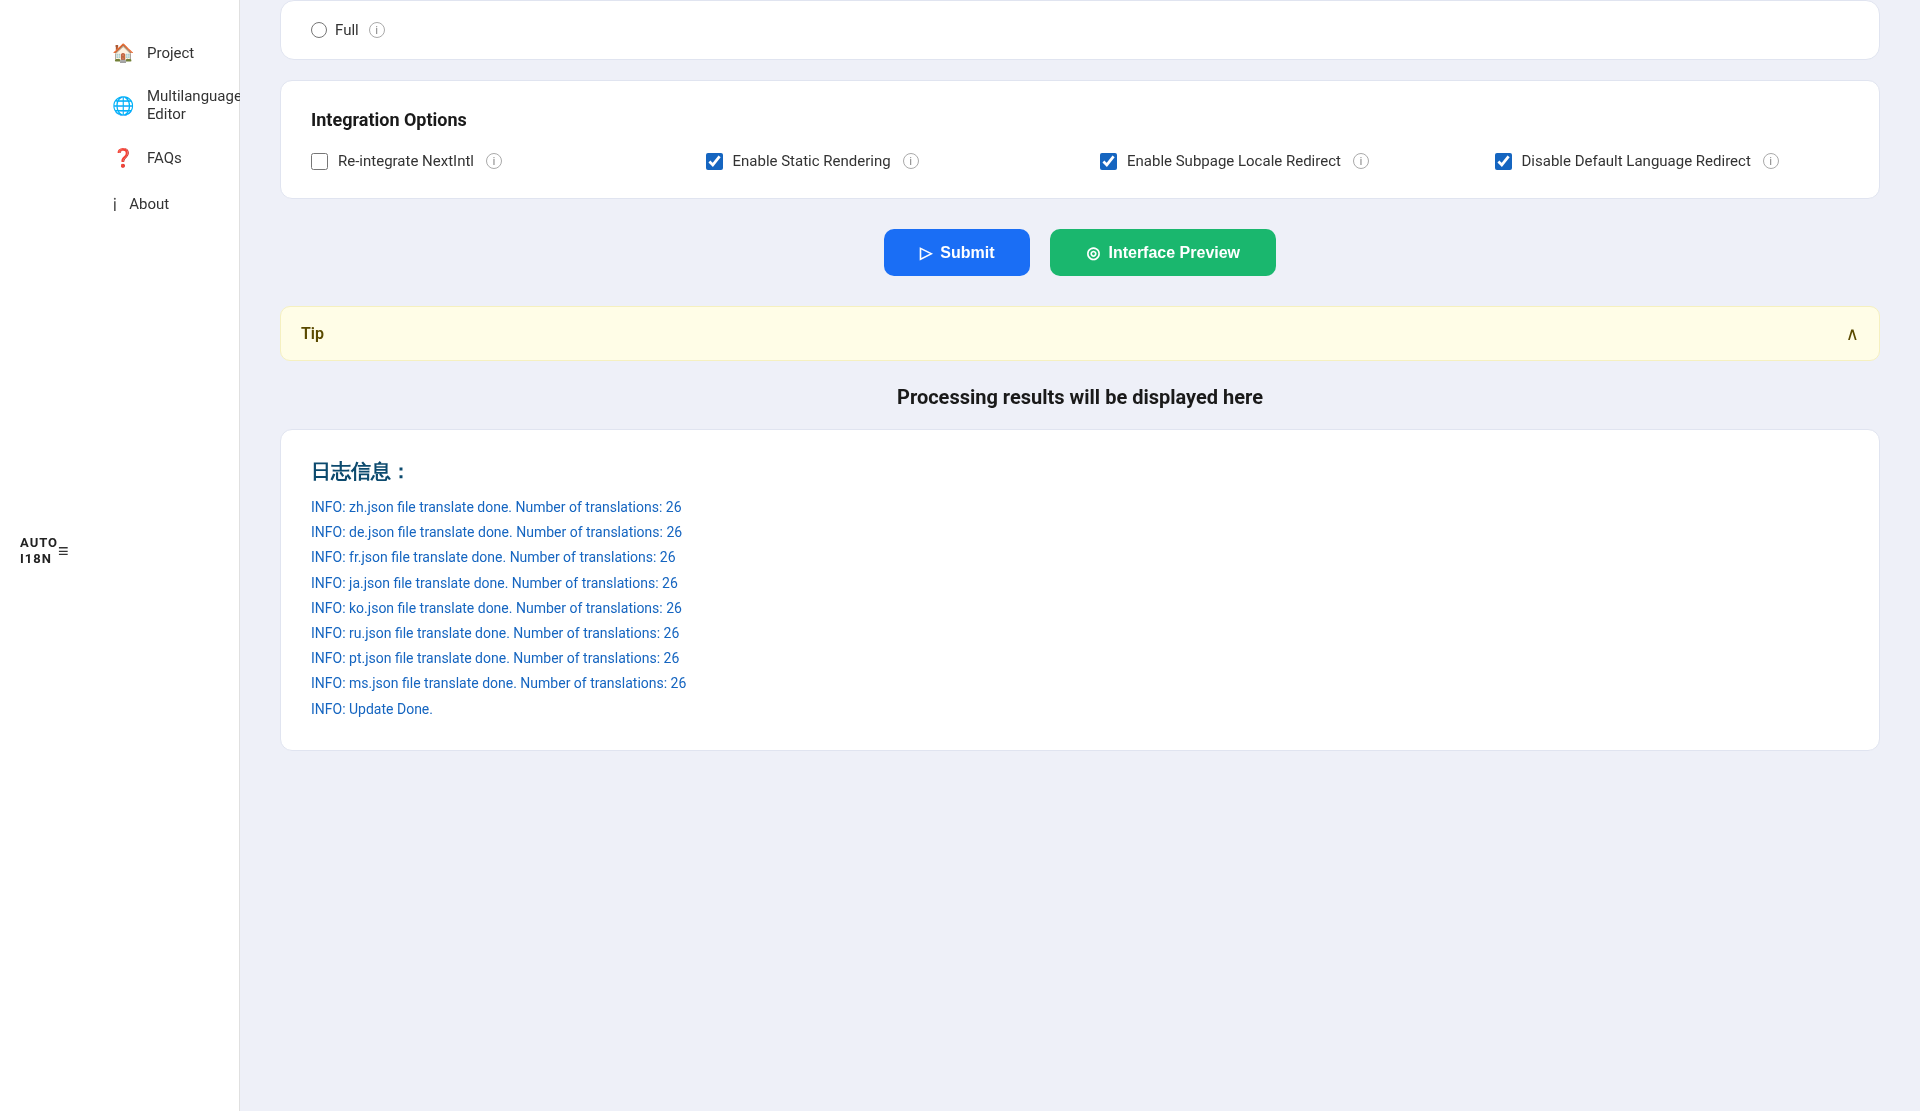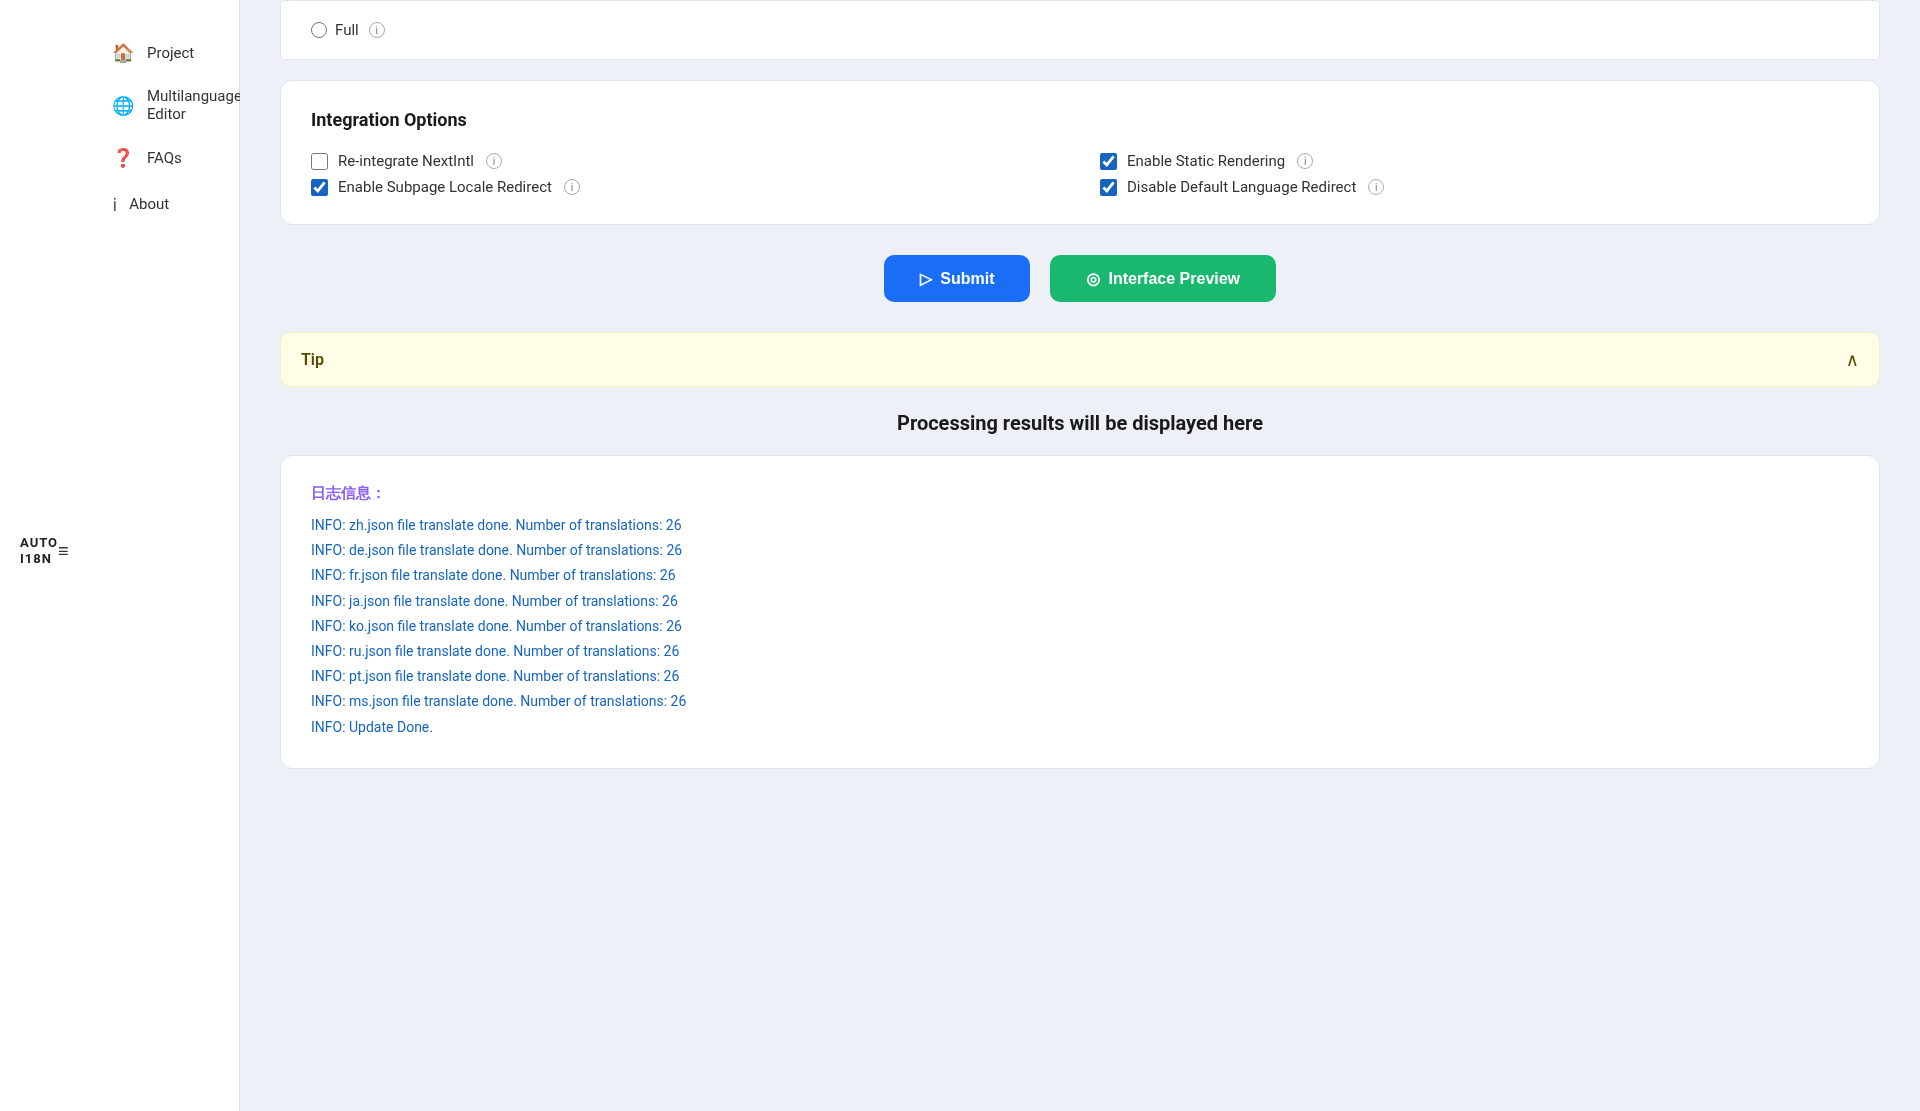--- a/index.html
+++ b/index.html
@@ -65,21 +65,21 @@
     .main-content {
       flex: 1;
       overflow-y: auto;
       padding: 0 40px 40px 40px;
       background: #eef0f8;
     }
 
     
     .top-section {
       background: #fff;
-      border-radius: 4px;
+      border-radius: 14px;
       padding: 20px 30px;
       margin-bottom: 20px;
       display: flex;
       align-items: flex-start;
       gap: 12px;
       border: 1px solid #e0e4f0;
     }
     .radio-option {
       display: flex;
       align-items: center;
@@ -102,22 +102,22 @@
       border: 1px solid #e0e4f0;
     }
     .integration-card h2 {
       font-size: 18px;
       font-weight: 700;
       color: #1a1a1a;
       margin-bottom: 22px;
     }
     .options-grid {
       display: grid;
-      grid-template-columns: 1fr 1fr;
-      gap: 8px 40px;
+      grid-template-columns: 1fr 1fr 1fr 1fr;
+      gap: 14px 40px;
     }
     .option-row {
       display: flex;
       align-items: center;
       gap: 10px;
       font-size: 15px;
       color: #333;
     }
     .option-row input[type="checkbox"] {
       width: 17px;
@@ -203,23 +203,23 @@
       color: #1a1a1a;
       margin-bottom: 20px;
     }
     .log-card {
       background: #fff;
       border-radius: 12px;
       padding: 28px 30px;
       border: 1px solid #e0e4f0;
     }
     .log-title {
-      font-size: 15px;
+      font-size: 20px;
       font-weight: 700;
-      color: #8b5cf6;
+      color: #0c4a6e;
       margin-bottom: 10px;
     }
     .log-entry {
       font-size: 14px;
       color: #1565c0;
       line-height: 1.8;
     }
 
     
     .main-content::-webkit-scrollbar { width: 8px; }

